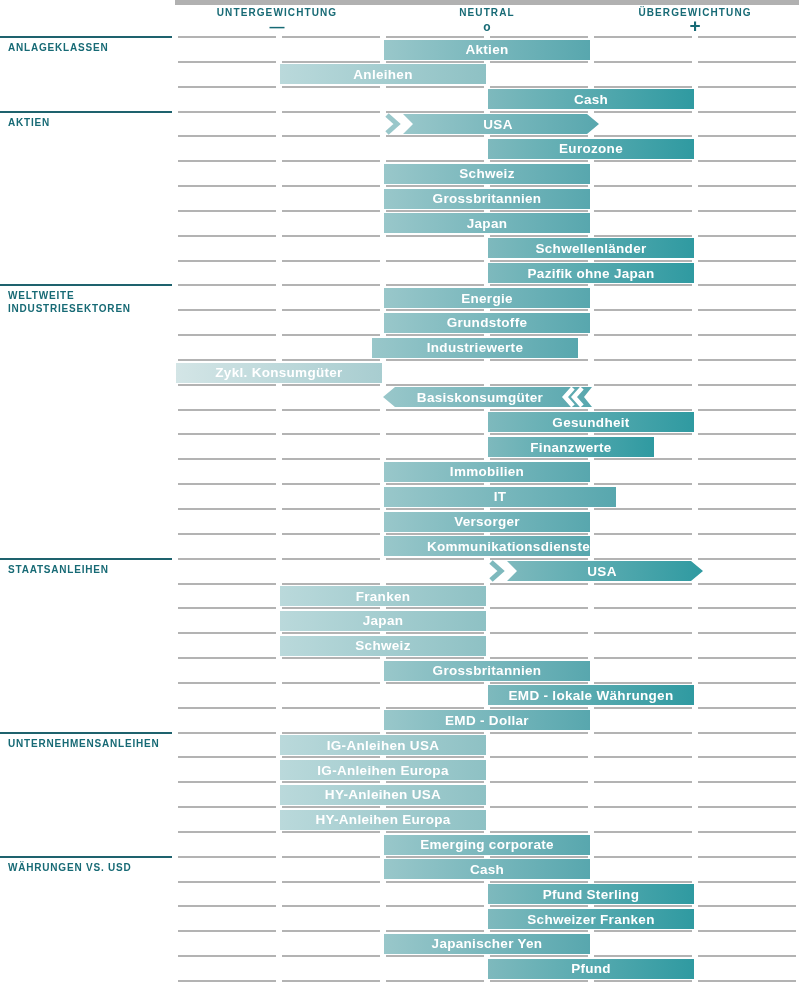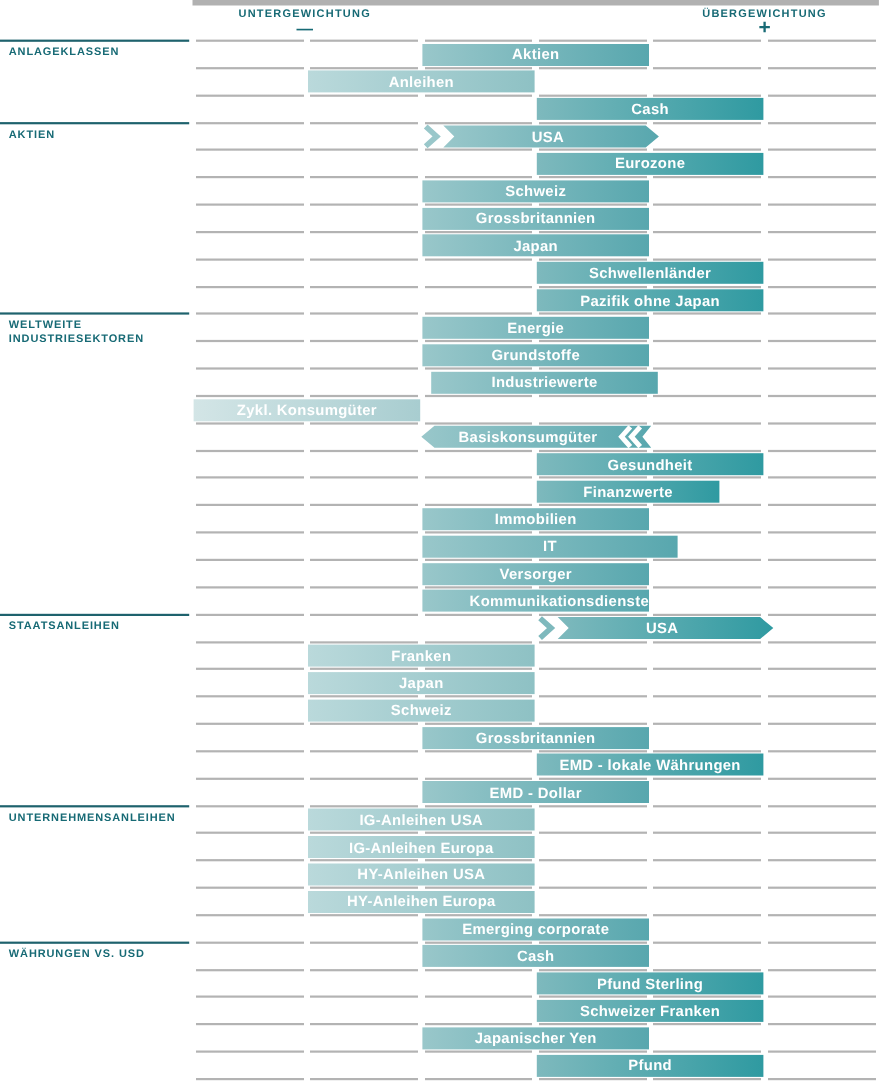--- a/index.html
+++ b/index.html
@@ -33,20 +33,24 @@
 </style>
 </head>
 <body>
 
 <div id="app" style="--accent: #176a75; --sect: #1e626d; --grid: #b3b3b3; --topbar: #b1b1b1;">
   <div class="topbar"></div>
 
   <div class="hcol" style="left:167px">
     <div class="hlabel">UNTERGEWICHTUNG</div>
     <div class="hsym s0">—</div>
+  </div>
+  <div class="hcol" style="left:377px">
+    <div class="hlabel">NEUTRAL</div>
+    <div class="hsym s1">o</div>
   </div>
   <div class="hcol" style="left:585px">
     <div class="hlabel">ÜBERGEWICHTUNG</div>
     <div class="hsym s2">+</div>
   </div>
 
   <div id="grid">
       <div class="gridline" style="top: 36px;"></div>
       <div class="gridline" style="top: 60.84px;"></div>
       <div class="gridline" style="top: 85.68px;"></div>
@@ -138,21 +142,21 @@
       <div class="secttitle" style="top: 289.42px;">
         <div>WELTWEITE</div>
         <div>INDUSTRIESEKTOREN</div>
       </div>
       <div class="bar" style="left: 384px; width: 206px; top: 288.02px; background: linear-gradient(90deg, rgb(153, 199, 202), rgb(88, 167, 174)); color: rgb(255, 255, 255);">
         <span>Energie</span>
       </div>
       <div class="bar" style="left: 384px; width: 206px; top: 312.86px; background: linear-gradient(90deg, rgb(153, 199, 202), rgb(88, 167, 174)); color: rgb(255, 255, 255);">
         <span>Grundstoffe</span>
       </div>
-      <div class="bar" style="left: 392px; width: 206px; top: 337.71px; background: linear-gradient(90deg, rgb(153, 199, 202), rgb(88, 167, 174)); color: rgb(255, 255, 255); text-align: center;">
+      <div class="bar" style="left: 372px; width: 206px; top: 337.71px; background: linear-gradient(90deg, rgb(153, 199, 202), rgb(88, 167, 174)); color: rgb(255, 255, 255); text-align: center;">
         <span>Industriewerte</span>
       </div>
       <div class="bar" style="left: 176px; width: 206px; top: 362.55px; background: linear-gradient(90deg, rgb(211, 229, 230), rgb(168, 205, 208)); color: rgb(255, 255, 255);">
         <span>Zykl. Konsumgüter</span>
       </div>
       <svg class="bar-svg" width="210" height="20" style="left: 383px; top: 387.39px;">
         <defs>
           <linearGradient id="grad-2-4" x1="0" y1="0" x2="1" y2="0">
             <stop offset="0" stop-color="#99c7ca"></stop>
             <stop offset="1" stop-color="#58a7ae"></stop>

